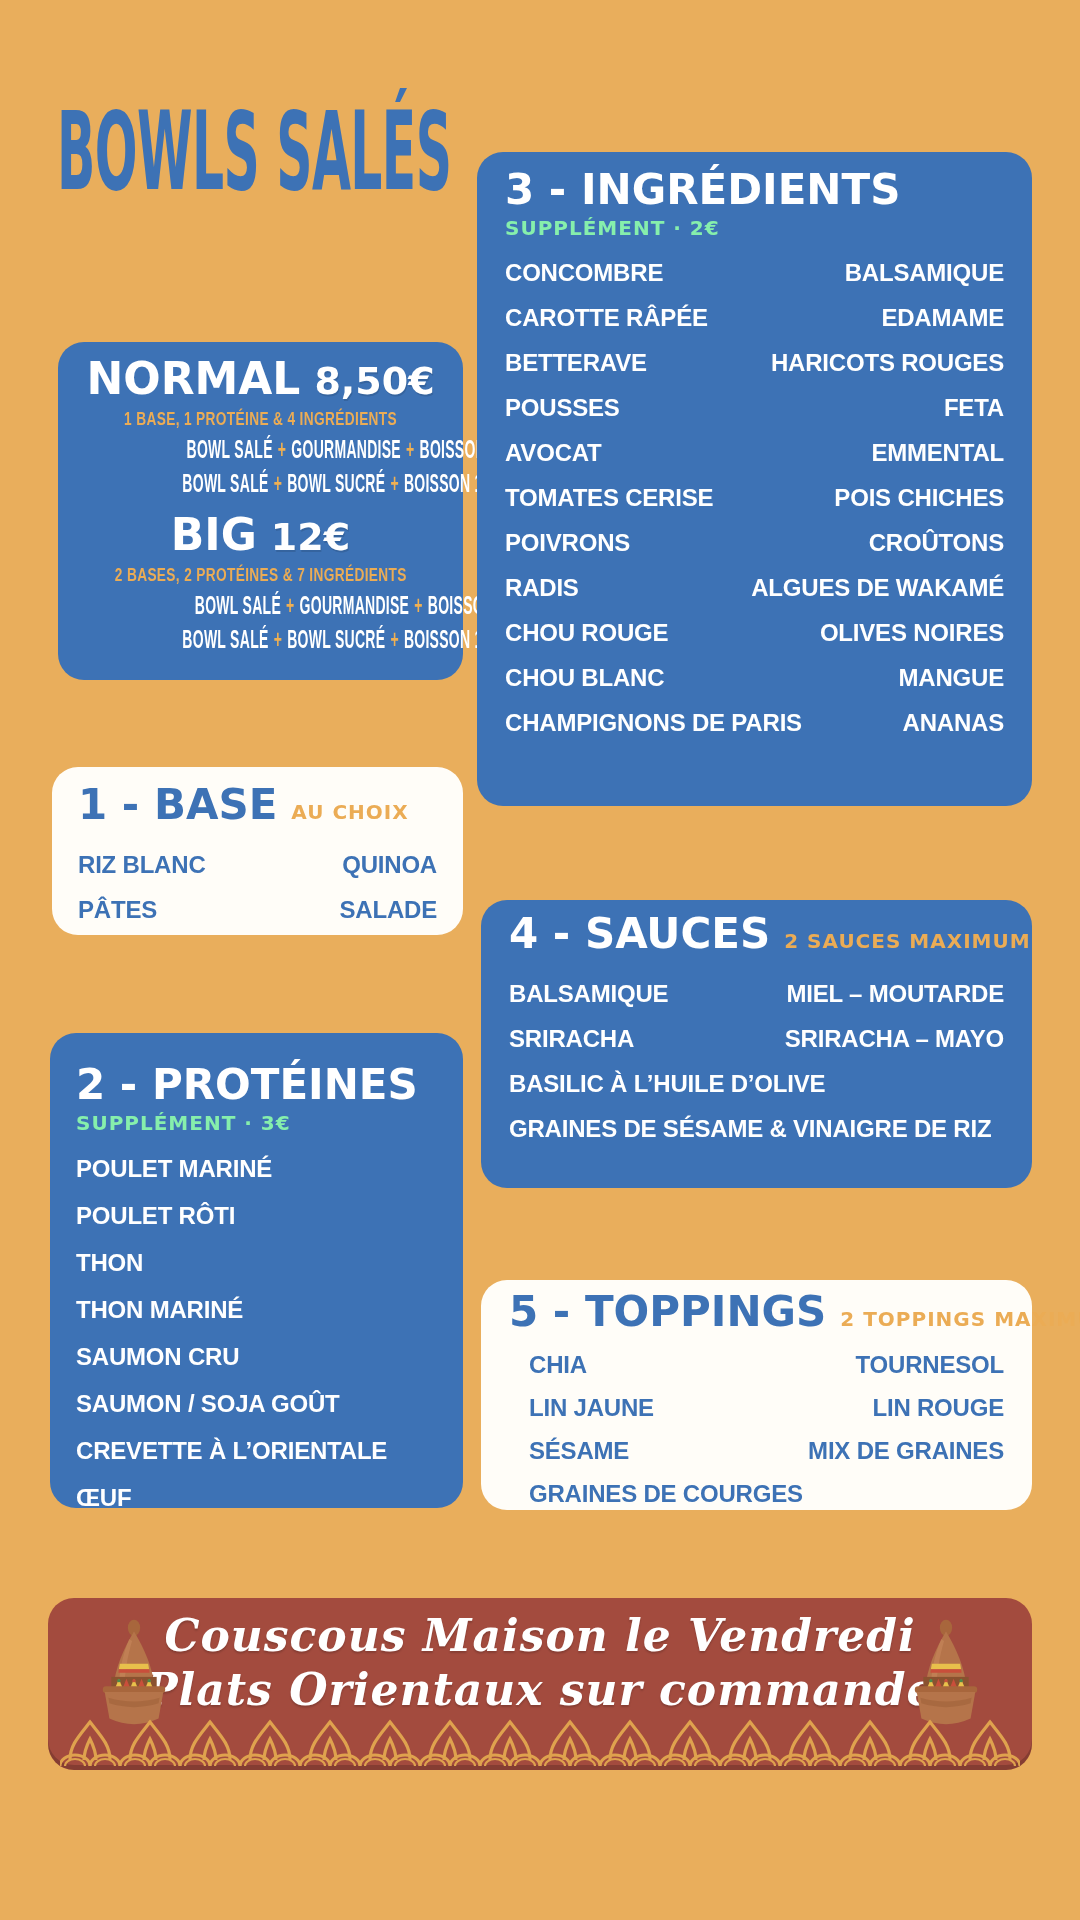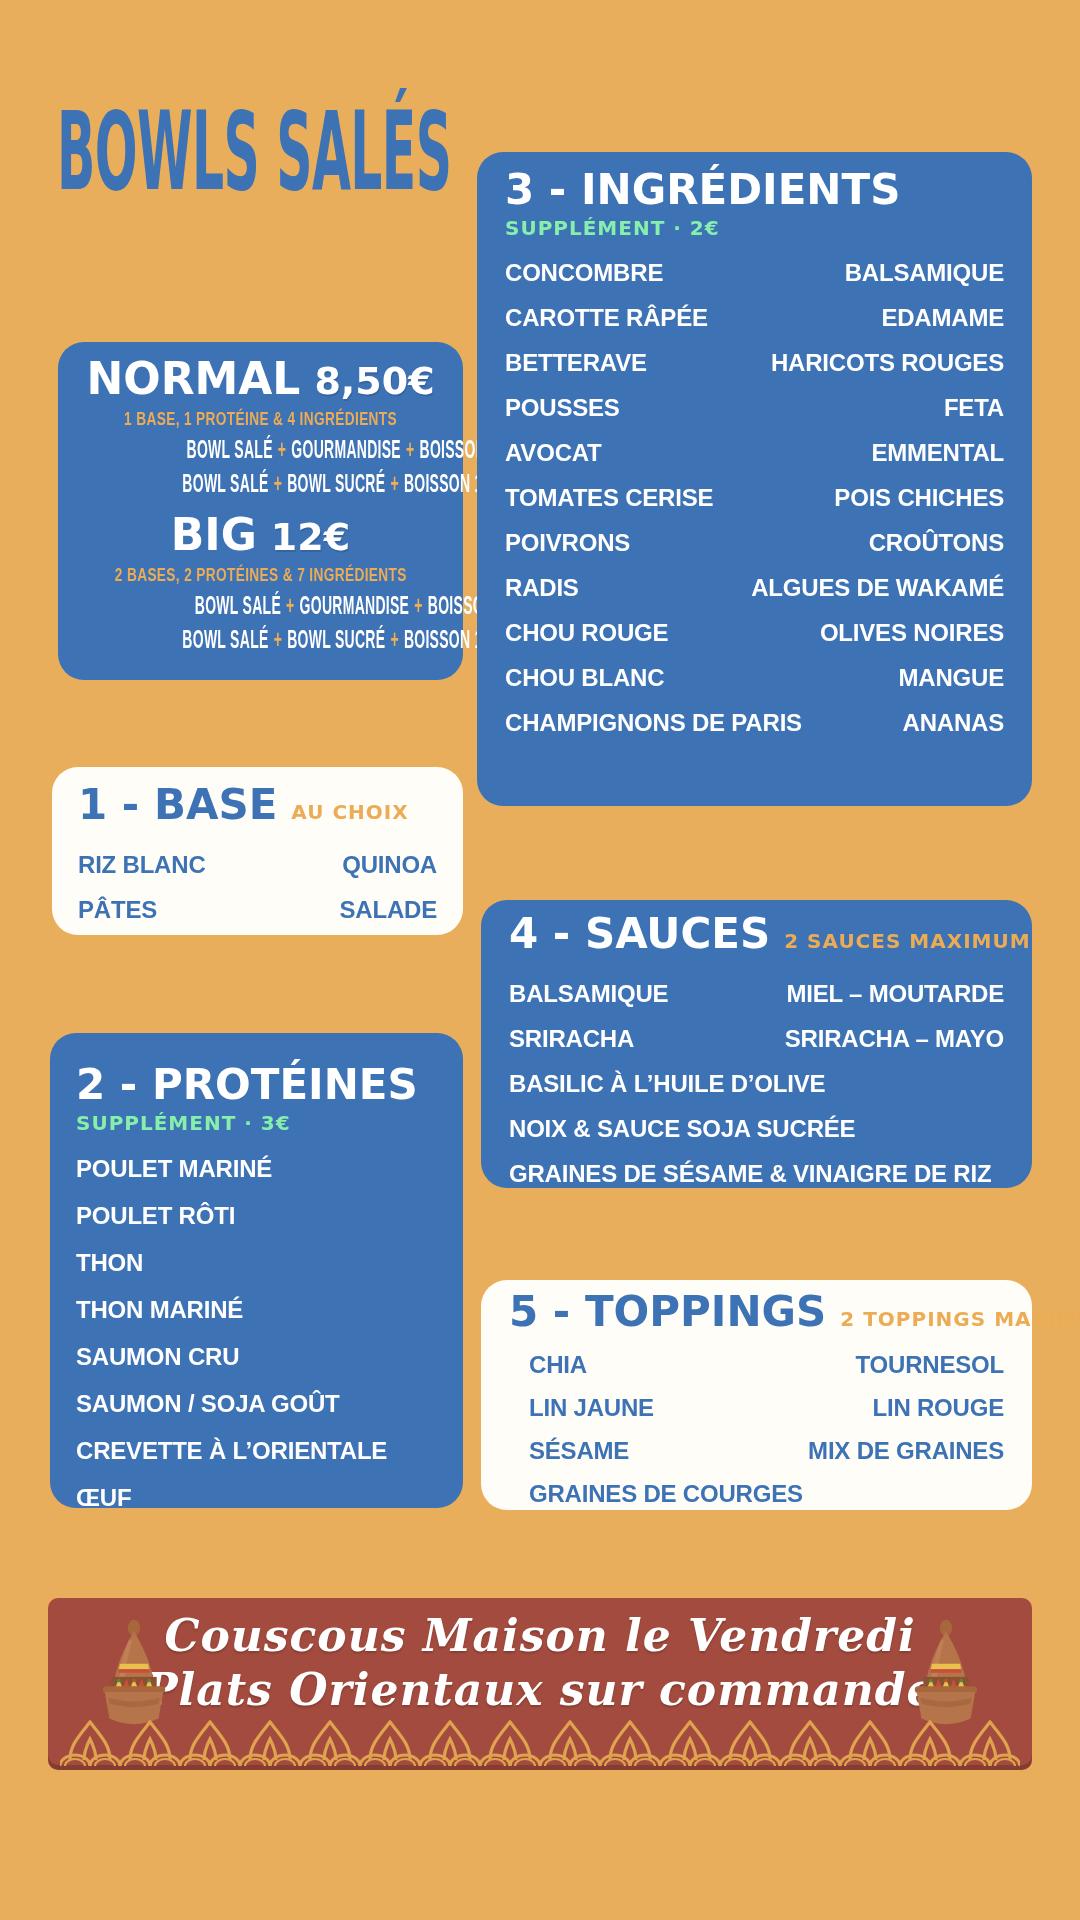--- a/index.html
+++ b/index.html
@@ -66,21 +66,21 @@
   .basebox{left:52px; top:767px; width:411px; height:168px; padding:14px 26px;}
   .protbox{left:50px; top:1033px; width:413px; height:475px; padding:28px 26px;}
   .ingbox{left:477px; top:152px; width:555px; height:654px; padding:14px 28px;}
   .saucebox{left:481px; top:900px; width:551px; height:288px; padding:10px 28px;}
   .topbox{left:481px; top:1280px; width:551px; height:230px; padding:8px 28px;}
   .topbox .row{height:43px;margin-left:20px;}
   .head-margin{margin-bottom:6px;}
   
   .banner{
     position:absolute; left:48px; top:1598px; width:984px; height:172px;
-    background:#A34B3E; border-radius:10px; overflow:hidden;
+    background:#A34B3E; border-radius:26px; overflow:hidden;
     box-shadow:inset 0 -5px 0 rgba(0,0,0,.18);
   }
   .banner-text{
     position:absolute; left:0; width:100%; text-align:center; color:#FFFFFF;
     font-family:"DejaVu Serif", serif; font-style:italic; font-weight:700;
     font-size:44px; line-height:52px; letter-spacing:1px;
     text-shadow:0 2px 2px rgba(0,0,0,.18);
   }
   .bl1{top:12px;} .bl2{top:66px;}
   .tagine{position:absolute; top:16px; width:104px; height:122px;}
@@ -256,24 +256,20 @@
         <div class="row">
           <span>SRIRACHA</span>
           <span>SRIRACHA – MAYO</span>
         </div>
 
         <div class="row">
           <span>BASILIC À L’HUILE D’OLIVE</span>
           <span></span>
         </div>
 
-        <div class="row">
-          <span>NOIX &amp; SAUCE SOJA SUCRÉE</span>
-          <span></span>
-        </div>
 
         <div class="row">
           <span>GRAINES DE SÉSAME &amp; VINAIGRE DE RIZ</span>
           <span></span>
         </div>
       </div>
   </div>
 
   <div class="box whitebox topbox">
     <div class="sec-head">

